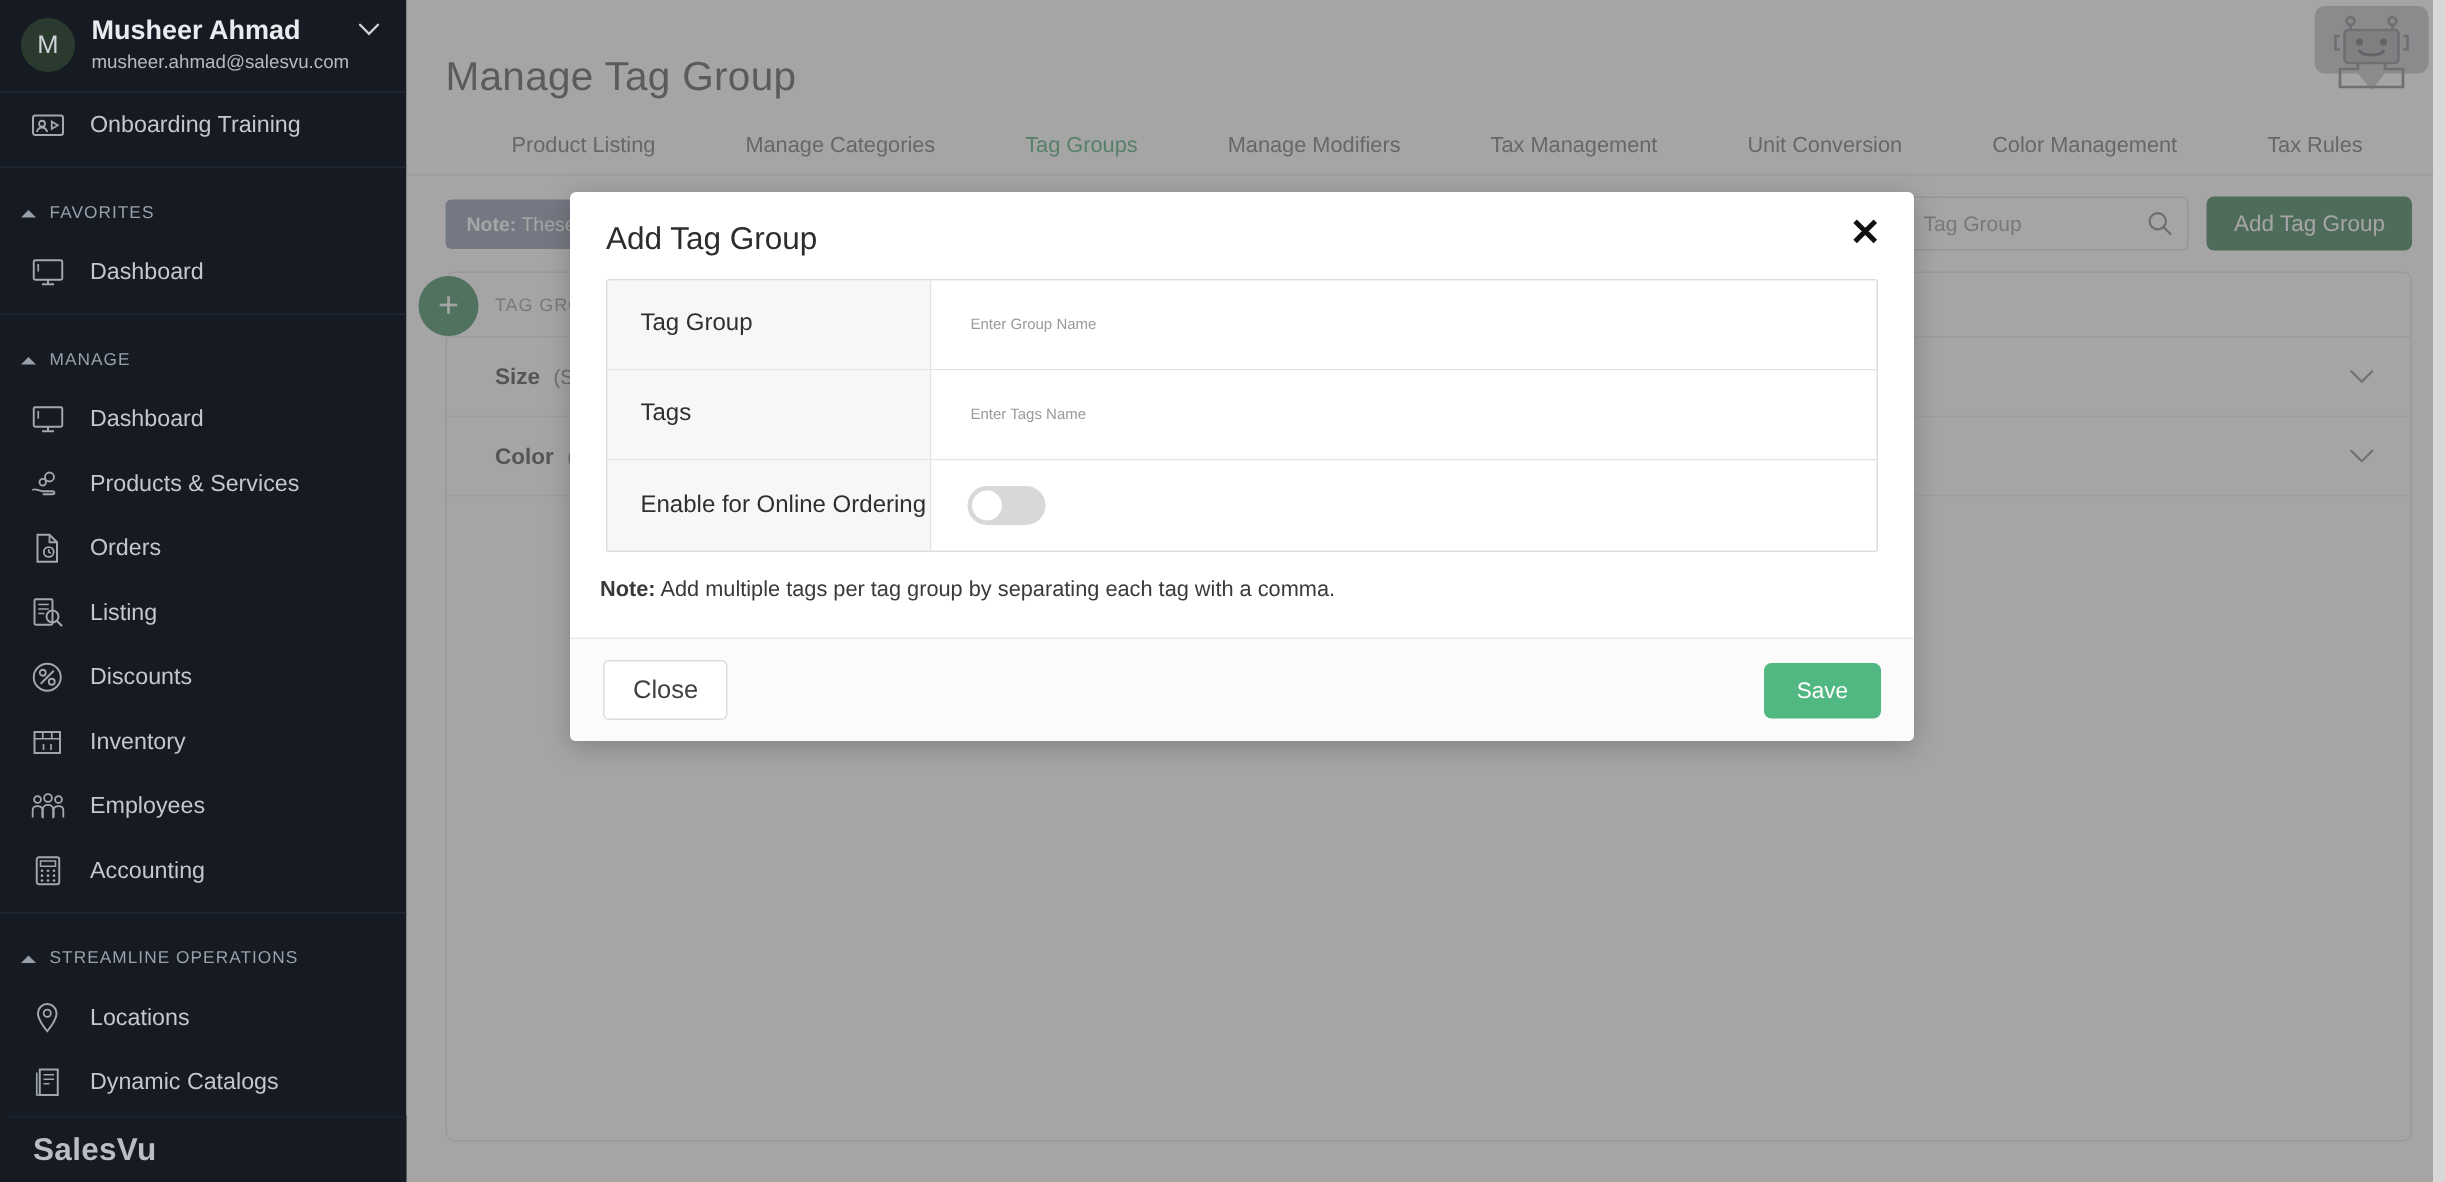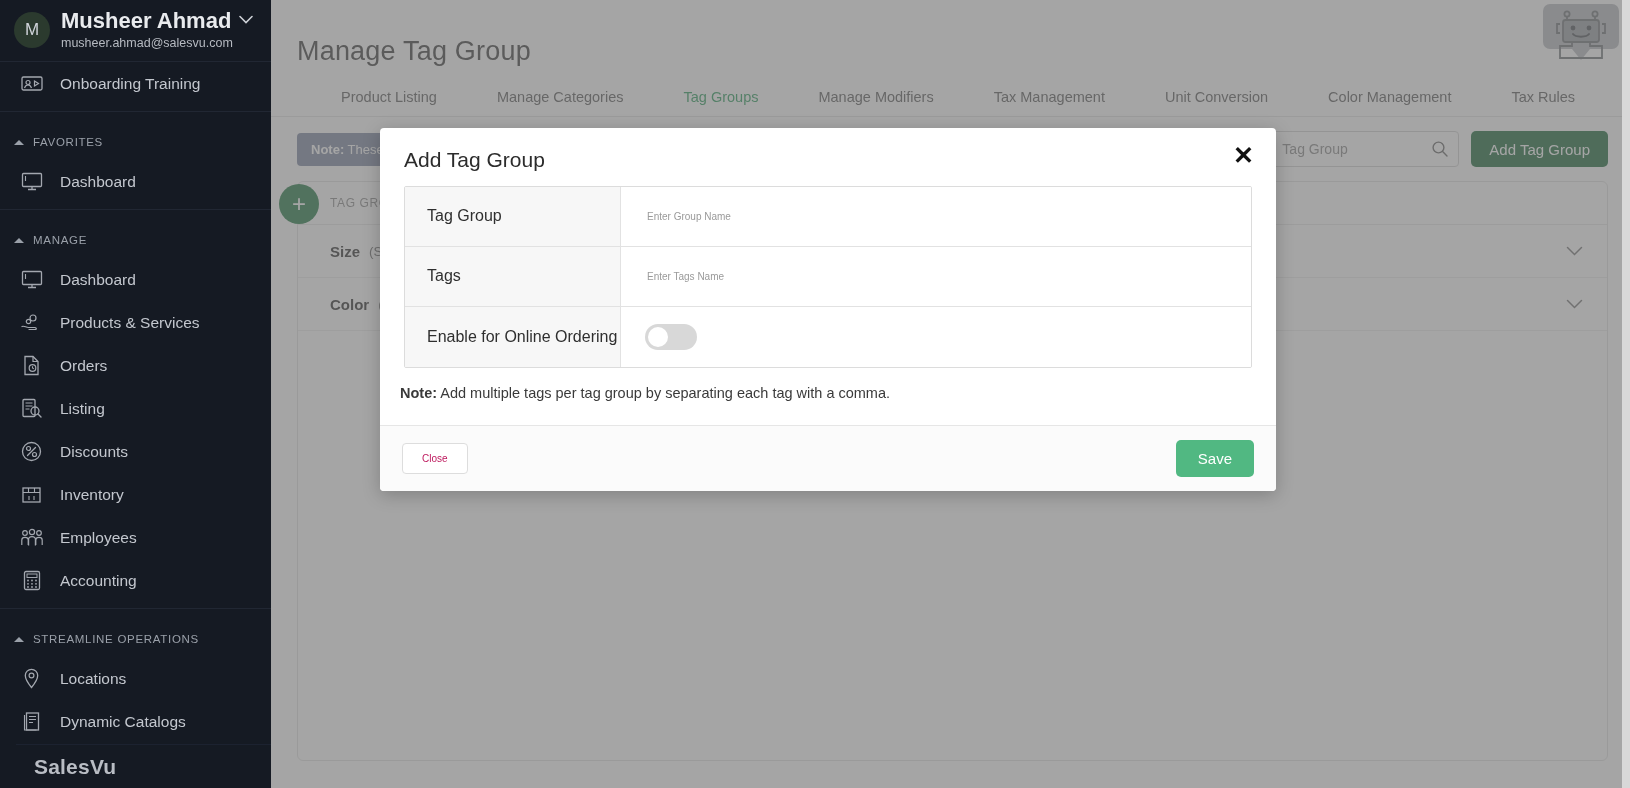--- a/index.html
+++ b/index.html
@@ -38,21 +38,21 @@
     width: 36px; height: 36px;
     border-radius: 50%;
     background: #2b3a2e;
     color: #cfd3d9;
     display: flex; align-items: center; justify-content: center;
     font-size: 17px;
     flex: 0 0 auto;
     margin-right: 11px;
   }
   .user-text { display: flex; flex-direction: column; line-height: 1.15; }
-  .user-name { font-size: 22px; font-weight: bold; color: #e9ebee; }
+  .user-name { font-size: 18px; font-weight: bold; color: #e9ebee; }
   .user-email { font-size: 12.5px; color: #b6bac1; margin-top: 3px; }
   .user-caret {
     position: absolute; right: 18px; top: 12px;
     color: #cdd0d6; font-size: 13px;
   }
 
   .side-row {
     display: flex;
     align-items: center;
     padding: 0 14px 0 18px;
@@ -83,21 +83,21 @@
   .side-section .tri {
     width: 0; height: 0;
     border-left: 5px solid transparent;
     border-right: 5px solid transparent;
     border-bottom: 5px solid #9aa0a9;
     margin-right: 9px;
   }
 
   .side-footer {
     position: absolute;
-    left: 16px; bottom: 0;
+    left: 4px; bottom: 0;
     width: 315px; height: 44px;
     background: #151a23;
     display: flex; align-items: center;
     padding: 0 20px 0 18px;
     justify-content: space-between;
     border-top: 1px solid #1c2230;
   }
   .brand { font-size: 21px; font-weight: bold; color: #b9bdc4; letter-spacing: .2px; }
   .collapse-chevron { color: #b9bdc4; font-size: 17px; cursor: pointer; }
 
@@ -325,22 +325,22 @@
     display: flex;
     align-items: center;
     justify-content: space-between;
     border-bottom-left-radius: 4px;
     border-bottom-right-radius: 4px;
   }
   .btn-close {
     background: #fff;
     border: 1px solid #ddd;
     border-radius: 4px;
-    color: #be185d;
-    font-size: 10px;
+    color: #404040;
+    font-size: 17px;
     padding: 9px 19px;
     cursor: pointer;
     font-family: "Liberation Sans", sans-serif;
   }
   .btn-save {
     background: #51b882;
     border: 0;
     border-radius: 5px;
     color: #ffffff;
     font-size: 15px;

